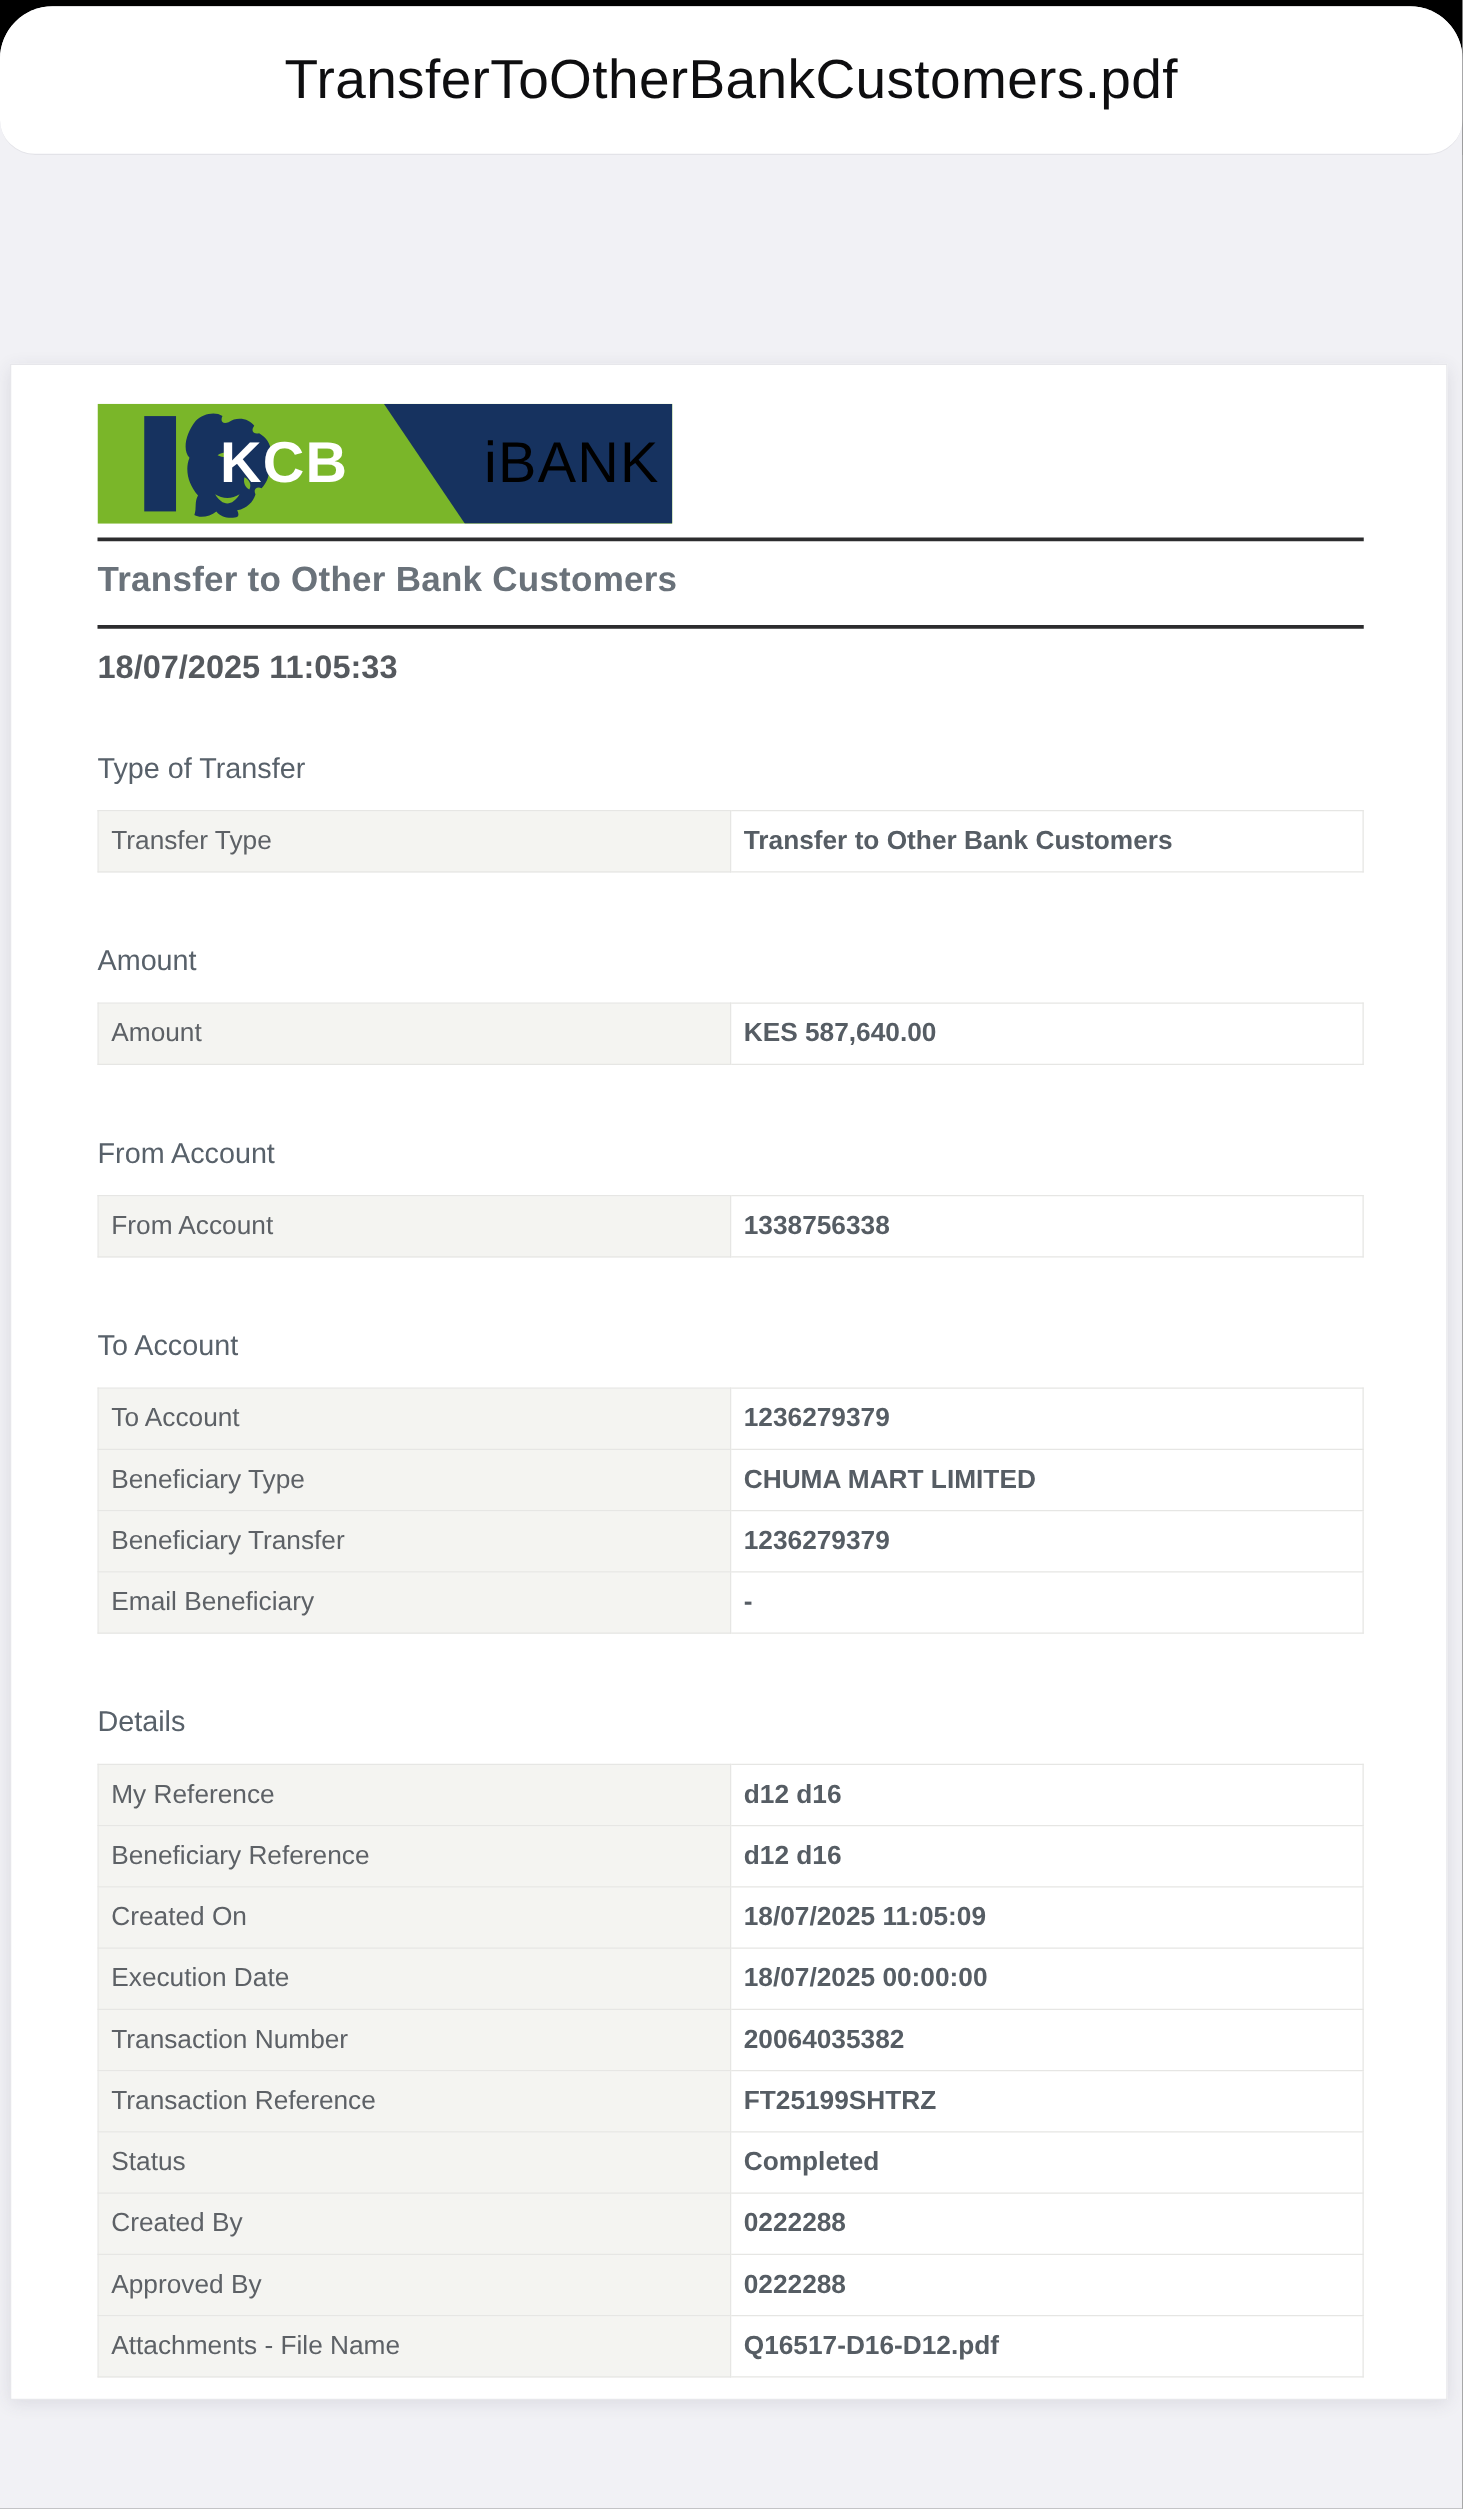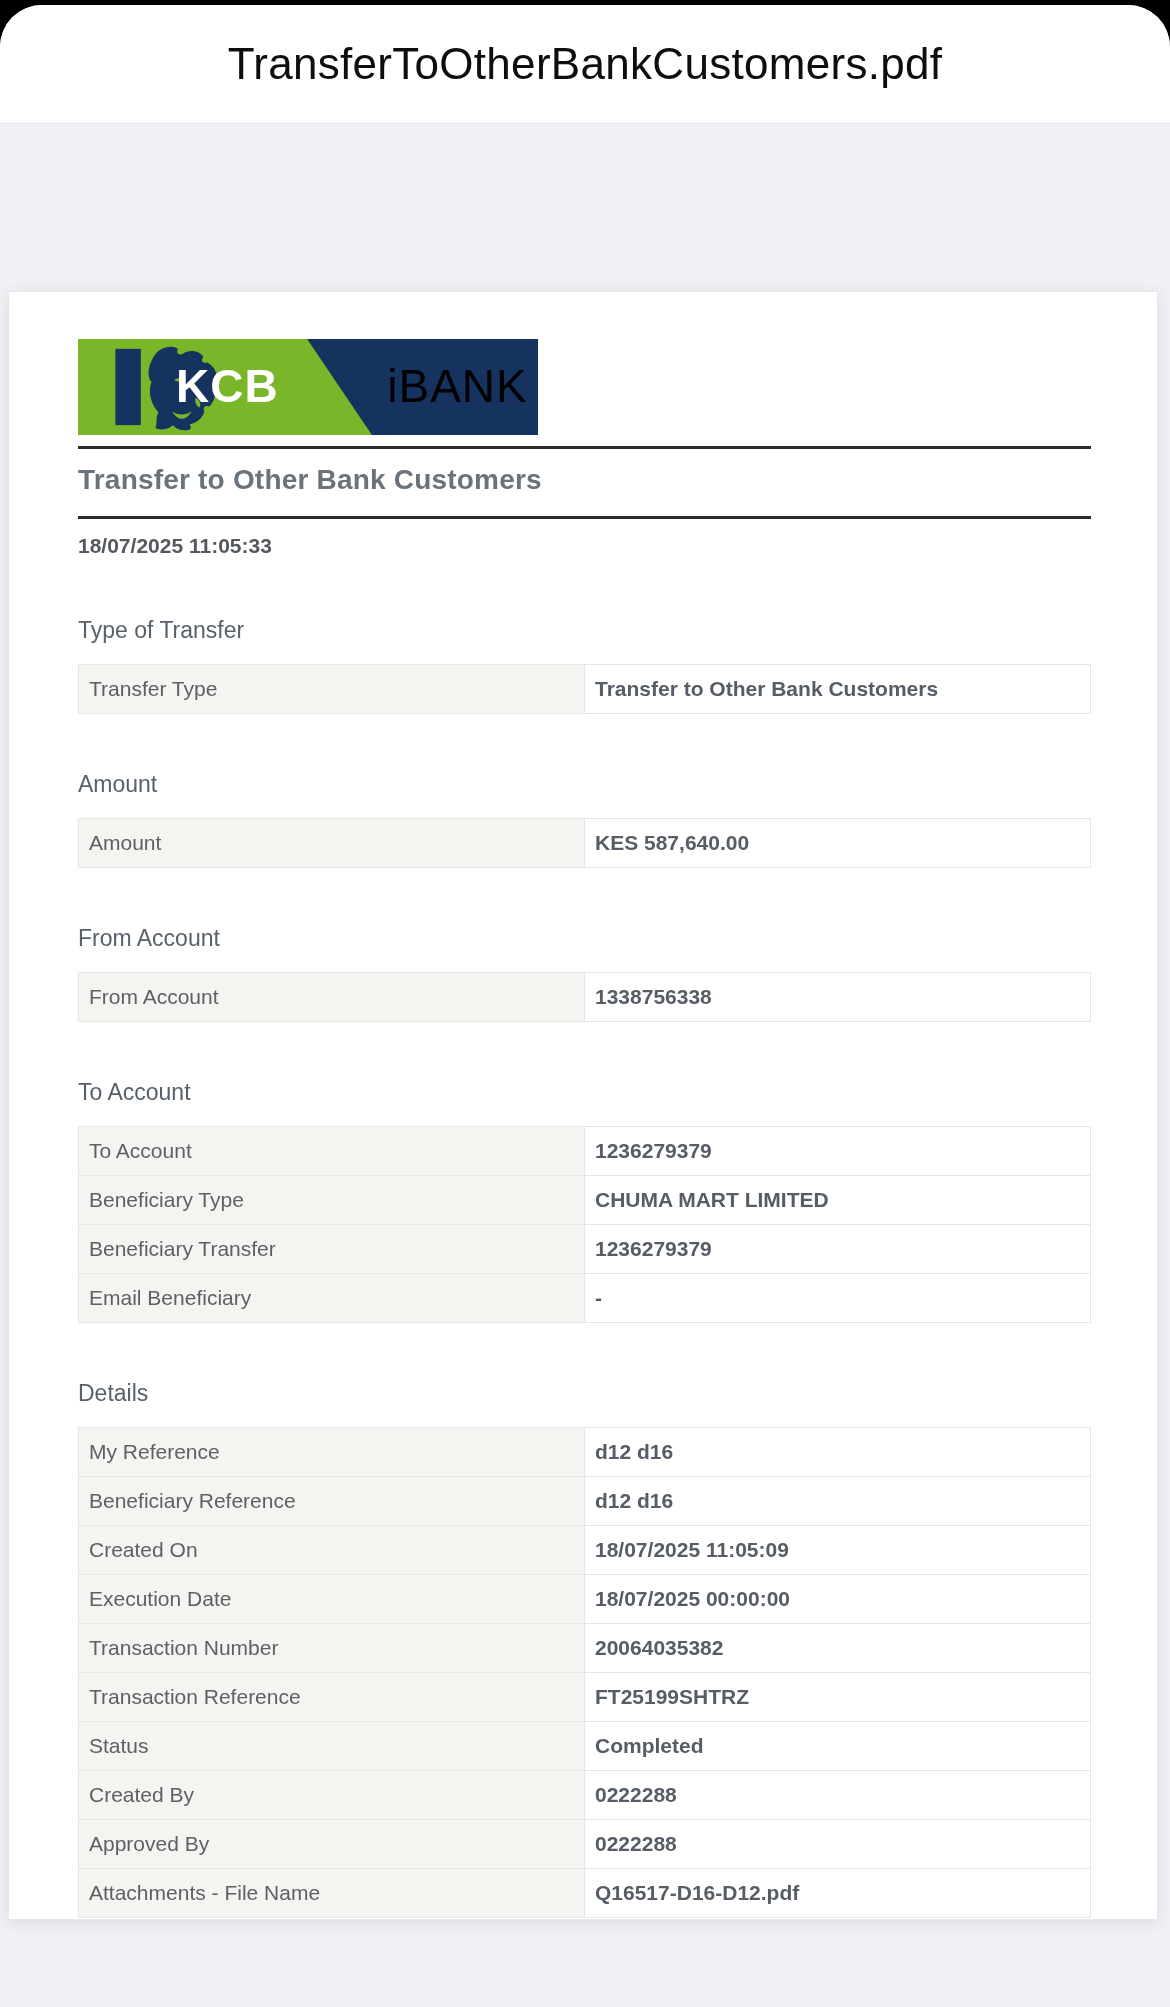--- a/index.html
+++ b/index.html
@@ -11,38 +11,39 @@
   }
   
   .sheet{
     position:absolute;top:5px;left:0;width:1170px;height:2002px;
     background:#f1f1f5;border-radius:42px 42px 0 0;overflow:hidden;
   }
   .titlebar{
     height:118px;background:#ffffff;
     display:flex;align-items:center;justify-content:center;
     border-bottom:1px solid #e3e3e8;
+    border-radius:28px;
   }
   .titlebar .title{
     font-size:44px;color:#0e0e10;font-weight:400;letter-spacing:.3px;
   }
   .viewer{
     position:absolute;top:119px;left:0;width:1170px;bottom:0;
     background:#f1f1f5;
   }
   .page-card{
     position:absolute;left:8px;top:167px;
     width:1150px;height:1629px;
     background:#ffffff;border:1px solid #e7e7eb;
     box-shadow:0 3px 14px rgba(60,60,80,.12);
     box-sizing:border-box;
     padding:31px 66px 0 69px;
   }
   
-  .logo{position:relative;width:460px;height:96px;overflow:hidden;margin-top:16px;}
+  .logo{position:relative;width:460px;height:96px;overflow:hidden;}
   .logo-green{position:absolute;inset:0;background:#7ab629;}
   .logo-navy{
     position:absolute;inset:0;background:#16325f;
     clip-path:polygon(49.8% 0,100% 0,100% 100%,63.9% 100%);
   }
   .kcb-text{
     position:absolute;left:98px;top:50%;transform:translateY(-52%);
     font-size:46px;font-weight:bold;color:#fff;letter-spacing:1px;z-index:3;
   }
   .ibank-text{
@@ -53,21 +54,21 @@
   .lion{position:absolute;left:34px;top:4px;z-index:2;}
   
   .rule{height:3px;background:#2c2c2e;width:100%;}
   .rule-1{margin-top:11px;}
   h1.doc-title{
     margin:14px 0 0 0;font-size:28px;line-height:34px;
     color:#6a727a;font-weight:bold;letter-spacing:.2px;
   }
   .rule-2{margin-top:19px;}
   .timestamp{
-    margin-top:15px;font-size:21px;font-weight:bold;color:#55595e;height:26px;
+    margin-top:15px;font-size:26px;font-weight:bold;color:#55595e;height:26px;
   }
   h2.section-heading{
     margin:56px 0 20px 0;font-size:23px;line-height:28px;
     color:#58616a;font-weight:normal;
   }
   
   table.kv{width:100%;border-collapse:collapse;border:1px solid #dadad8;}
   table.kv td{
     height:39px;font-size:21px;padding:12px 10px;box-sizing:border-box;
     border:1px solid #e6e6e4;vertical-align:middle;

